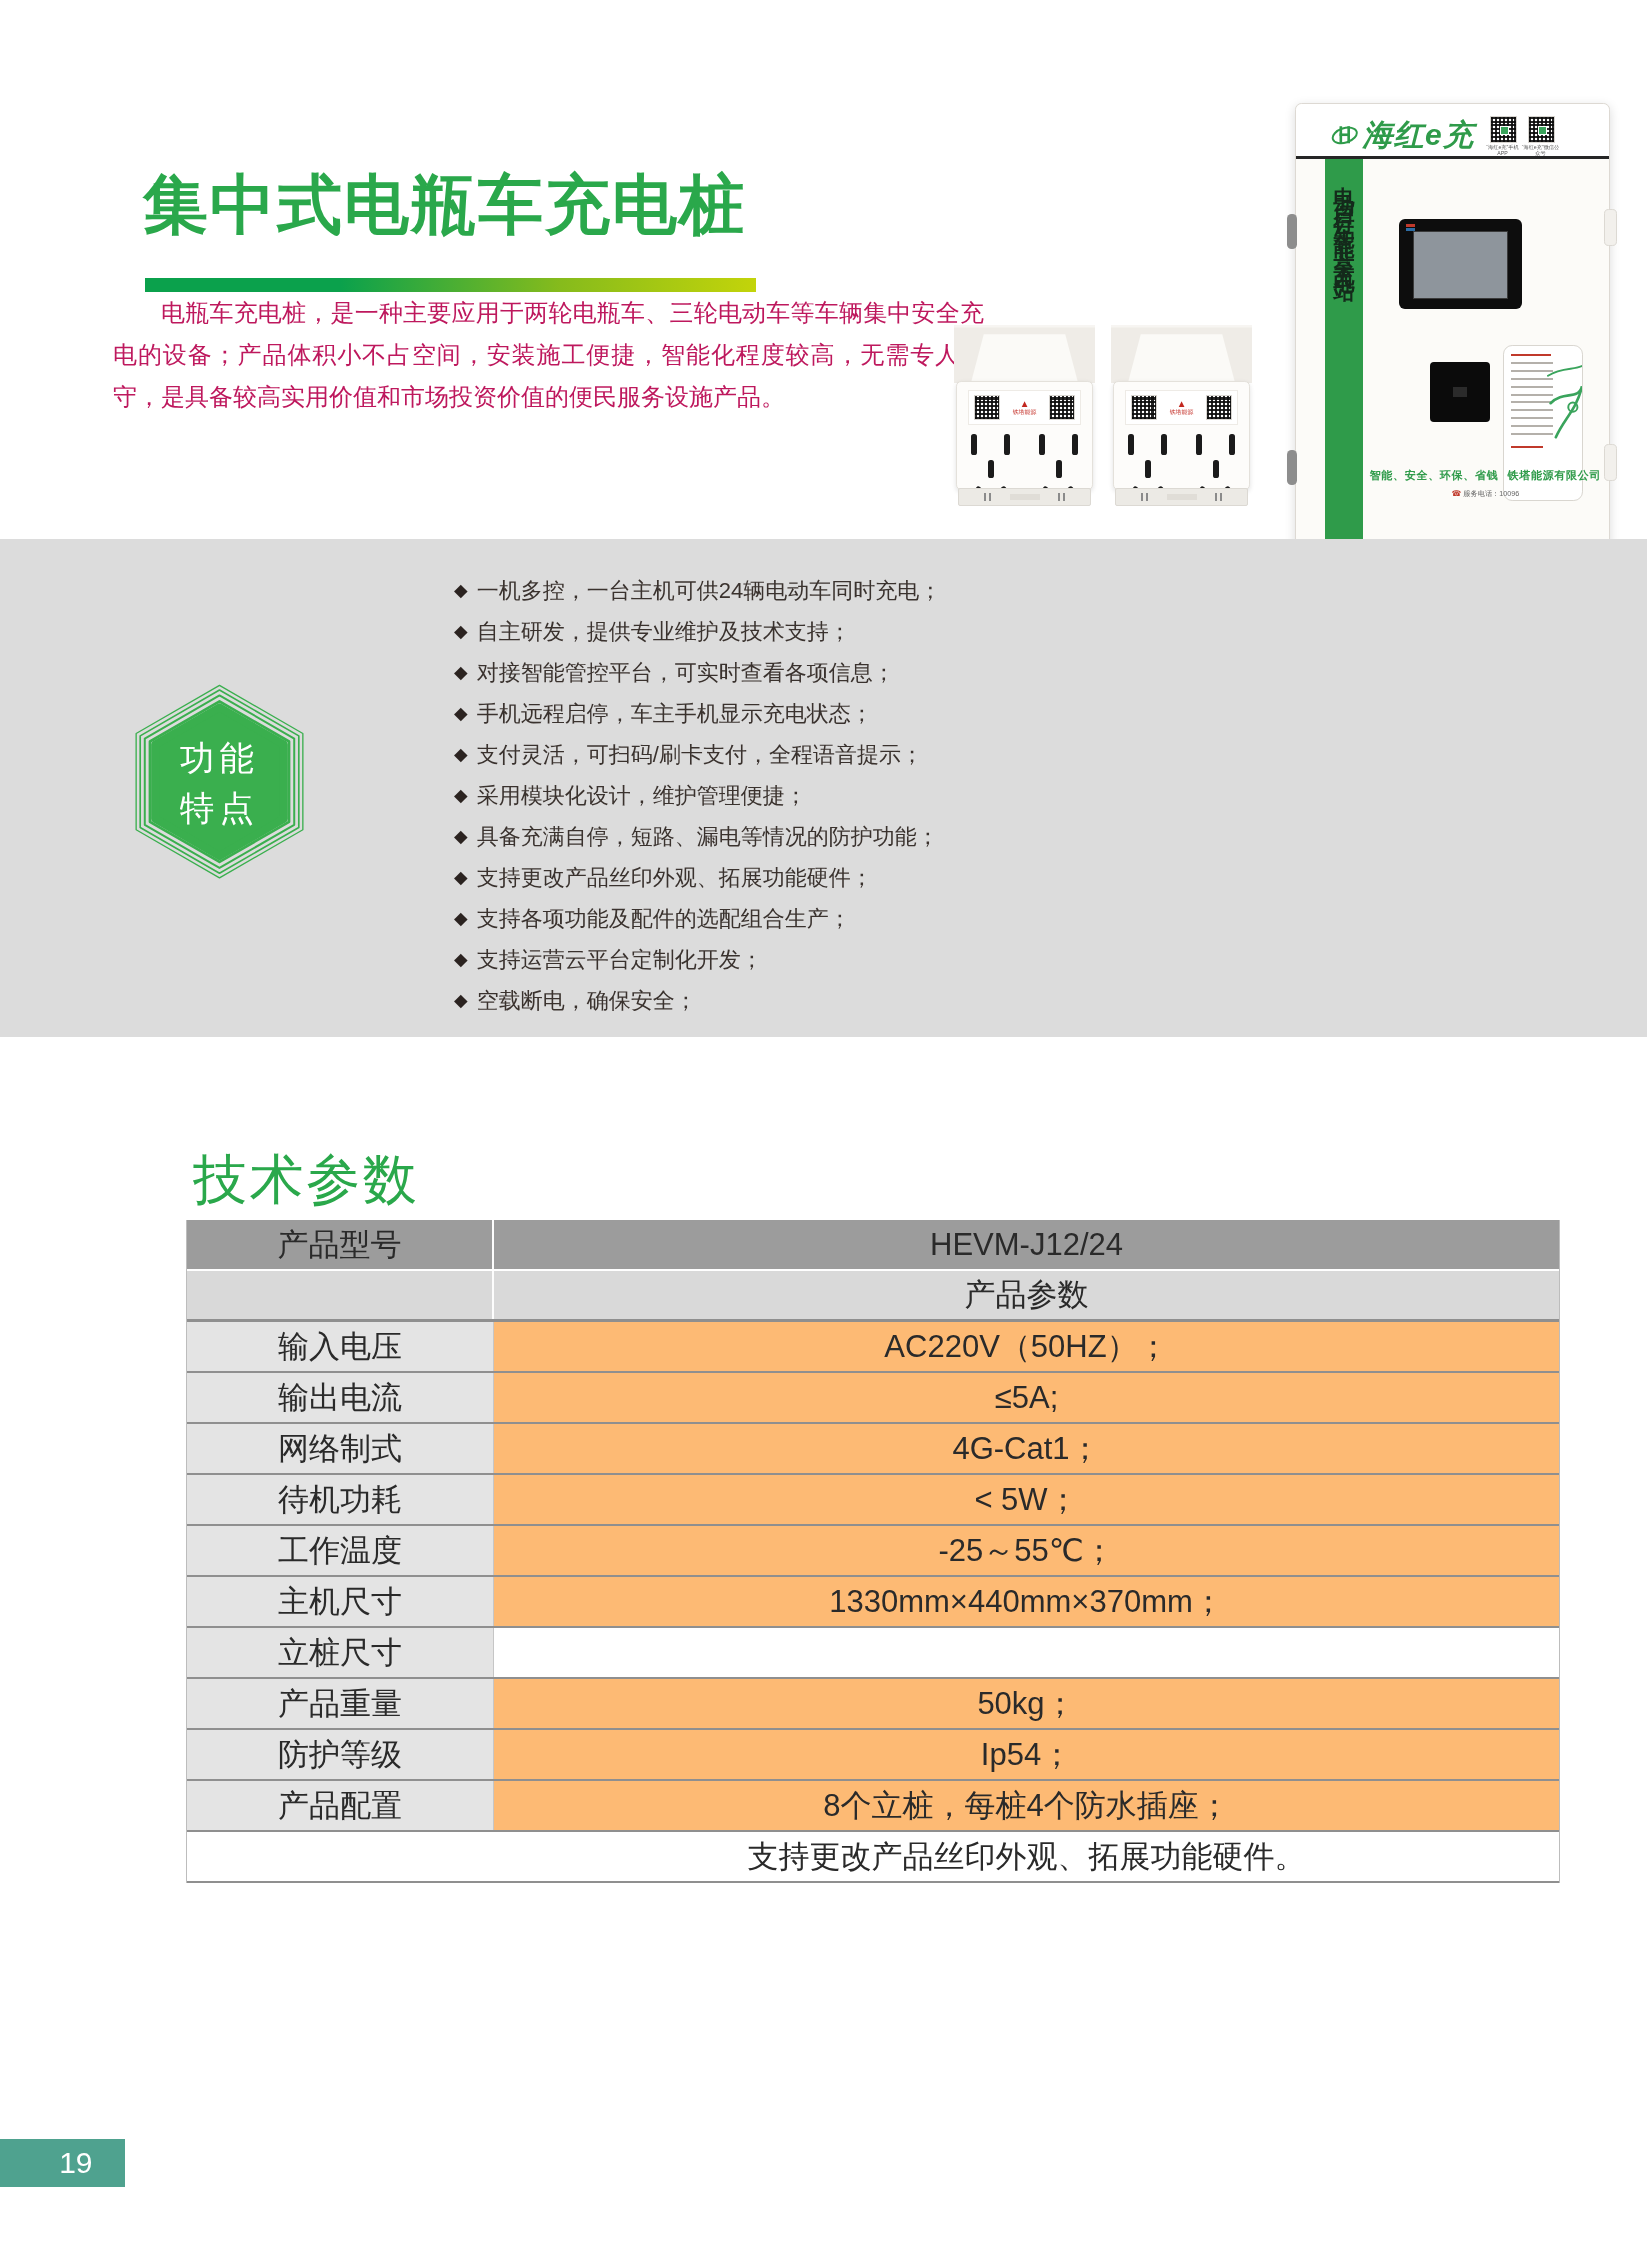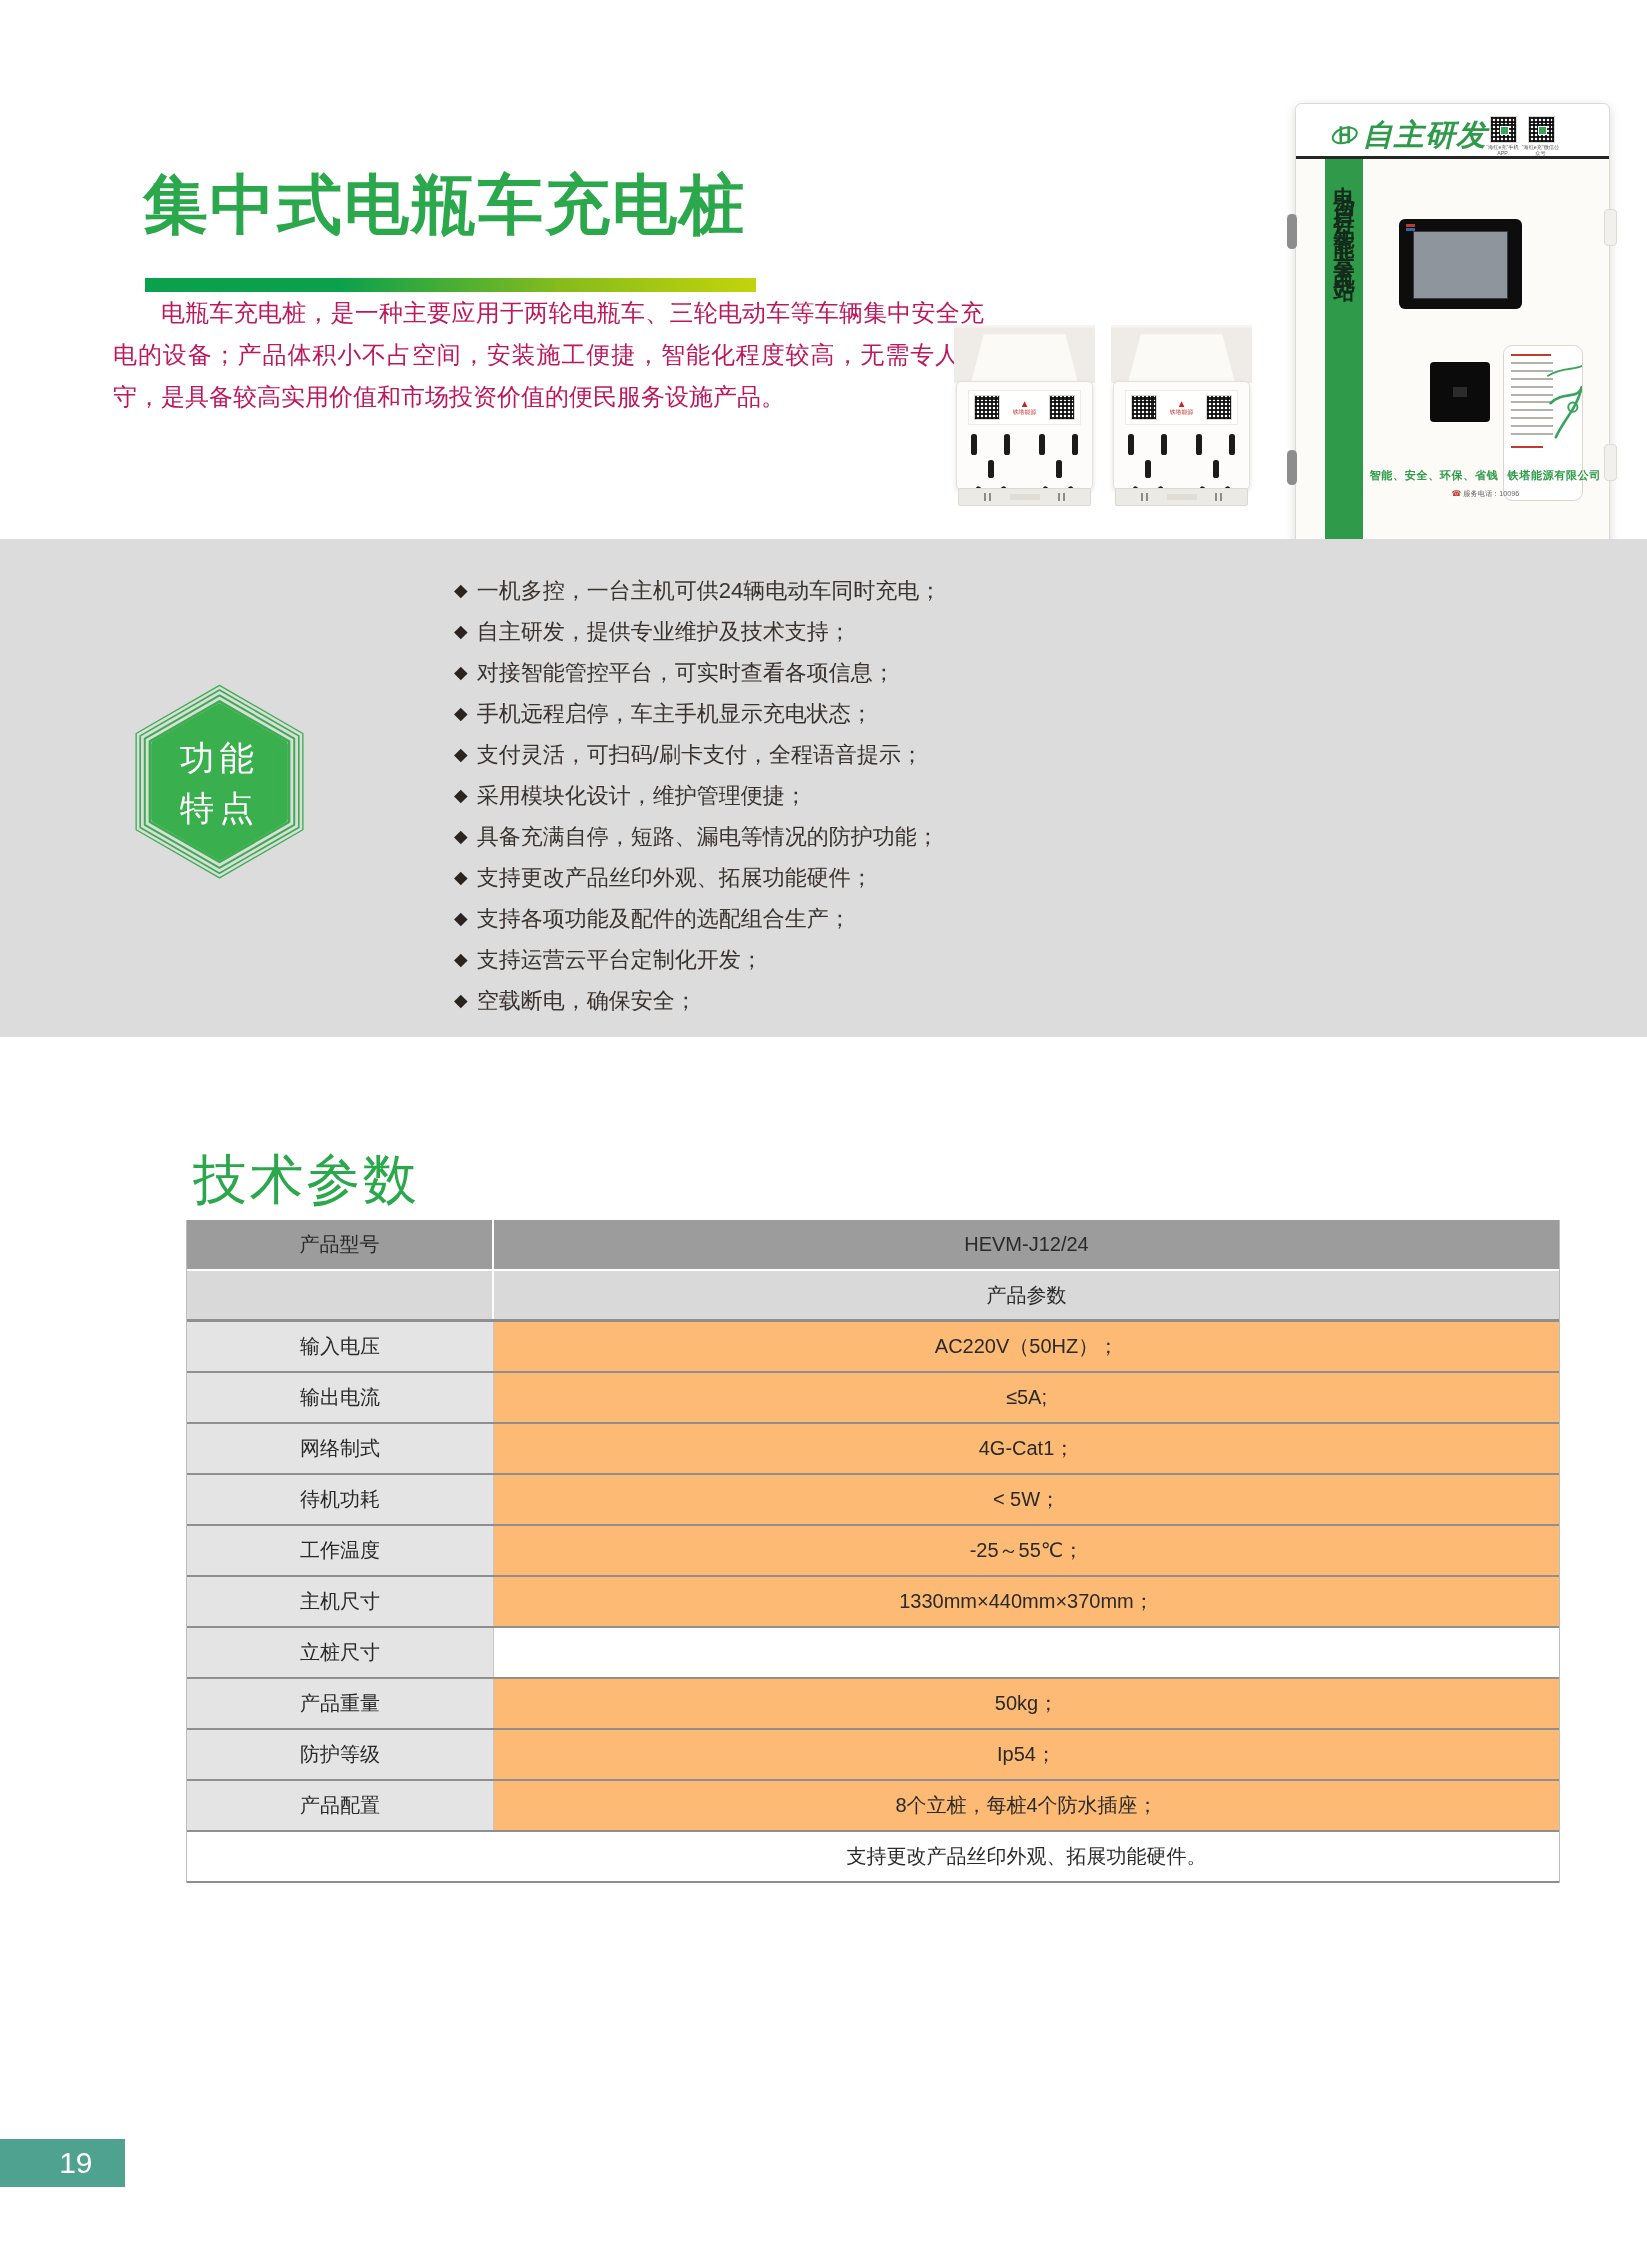--- a/index.html
+++ b/index.html
@@ -91,21 +91,21 @@
   .hex-label{position:absolute;left:0;top:0;width:100%;height:100%;}
   .features{position:absolute;left:454px;top:31px;}
   .feature-item{display:flex;align-items:center;height:41px;font-size:22px;font-weight:500;
                 color:var(--feature_text,#3a322e);white-space:nowrap;}
   .feature-item .diamond{font-size:17.7px;color:#2b2320;margin-right:9.2px;}
 
   
   .specs-heading{position:absolute;left:193px;top:1144px;font-size:54px;font-weight:400;
                  color:var(--accent_green,#2aa84b);letter-spacing:2.6px;}
   .spec-table{position:absolute;left:186px;top:1220px;width:1372px;
-              border-left:1.3px solid #bdbdbd;border-right:1.3px solid #bdbdbd;font-size:20px;font-weight:500;color:#2a2a2a;}
+              border-left:1.3px solid #bdbdbd;border-right:1.3px solid #bdbdbd;font-size:31px;font-weight:500;color:#2a2a2a;}
   .srow{display:flex;height:51px;box-sizing:border-box;border-bottom:2.6px solid var(--table_border_gray,#8f8f8f);}
   .srow .cl{width:307px;display:flex;align-items:center;justify-content:center;box-sizing:border-box;}
   .srow .cr{flex:1;display:flex;align-items:center;justify-content:center;box-sizing:border-box;}
   .srow.hdr{border-bottom:2.6px solid #fff;background:var(--table_header_gray,#9c9c9c);}
   .srow.hdr .cl{border-right:2.6px solid #fdfdfd;}
   .srow.sub{background:var(--table_subheader_gray,#d9d9d9);border-bottom:3.3px solid var(--table_border_gray,#8f8f8f);}
   .srow.sub .cl{border-right:2.6px solid #fdfdfd;}
   .srow.data .cl{background:var(--table_label_gray,#e4e4e4);border-right:1.3px solid #c6c6c6;}
   .srow.data .cr{background:#fdba74;}
   .srow.foot{background:#fff;}
@@ -204,21 +204,21 @@
     <div class="cab-tab r2"></div>
 
     <div class="cab-header">
       <div class="cab-logo">
         <svg class="mark" width="27.5" height="27.5" viewBox="0 0 42 42">
           <ellipse cx="21" cy="22" rx="19" ry="11" fill="none" stroke="#2f9b4a" stroke-width="3" transform="rotate(-18 21 22)"></ellipse>
           <rect x="13" y="8" width="4" height="26" fill="#2f9b4a"></rect>
           <rect x="25" y="8" width="4" height="26" fill="#2f9b4a"></rect>
           <rect x="13" y="19" width="16" height="4" fill="#2f9b4a"></rect>
         </svg>
-        <span class="name">自主研发</span>
+        <span class="name">海红e充</span>
       </div>
       <div class="cab-qr q1">
         <div class="qr"></div>
         <div class="qcap">“海红e充”手机APP</div>
       </div>
       <div class="cab-qr q2">
         <div class="qr"></div>
         <div class="qcap">“海红e充”微信公众号</div>
       </div>
     </div>

